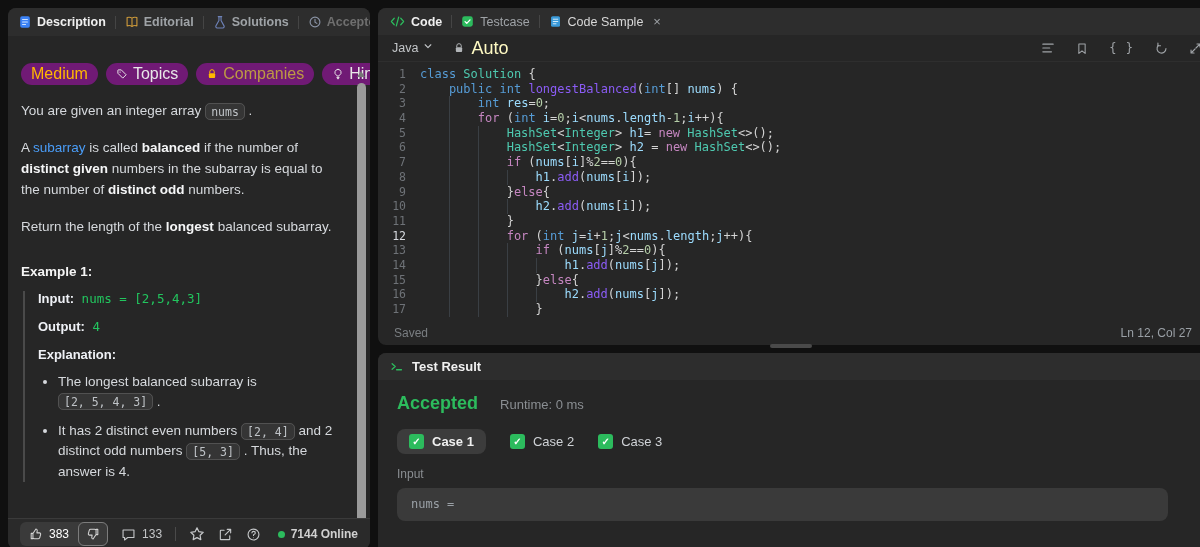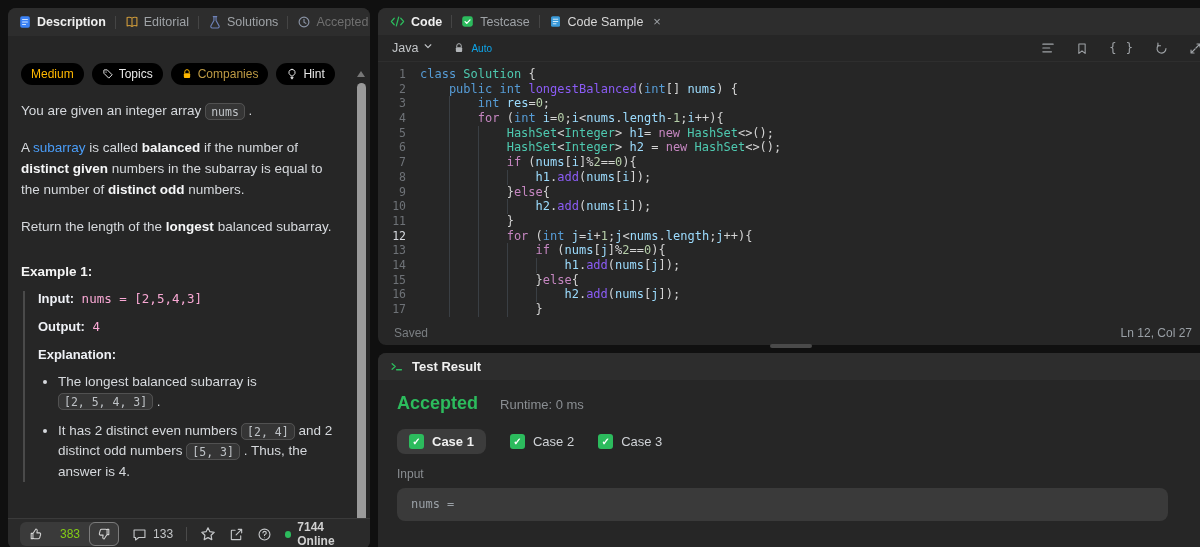--- a/index.html
+++ b/index.html
@@ -7,80 +7,80 @@
   body {
     width:1200px; height:547px; position:relative; overflow:hidden;
     background:#101010; font-family:"Liberation Sans", sans-serif;
     -webkit-font-smoothing:antialiased;
   }
   .panel { position:absolute; background:#262626; border-radius:8px; overflow:hidden; }
 
   
   #left-panel { left:8px; top:8px; width:362px; height:541px; display:flex; flex-direction:column; }
   .lp-tabs { height:28px; flex:none; background:#2d2d2d; display:flex; align-items:center; padding:0 10px; gap:9px; }
-  .lp-tab { display:flex; align-items:center; gap:5px; font-size:12.5px; color:#9fa3a7; cursor:pointer; white-space:nowrap; }
+  .lp-tab { display:flex; align-items:center; gap:5px; font-size:12.5px; color:#9fa3a7; cursor:pointer; white-space:nowrap;font-weight:bold; }
   .lp-tab.active { color:#f0f0f0; font-weight:700; }
   .lp-tab.dim { color:#6f6f6f; }
   .vsep { width:1px; height:13px; background:#454545; flex:none; }
   .icon-btn { display:flex; align-items:center; cursor:pointer; }
 
   .lp-content { flex:1; padding:14px 26px 0 9px; position:relative; overflow:hidden; }
   .title-row { display:flex; justify-content:space-between; align-items:flex-start; padding-left:4px; }
   .prob-title { width:252px; font-size:19px; font-weight:700; color:#f5f5f5; line-height:1.35; }
   .solved { display:flex; align-items:center; gap:5px; font-size:13px; color:#9fa3a7; margin-top:5px; }
 
   .badges { display:flex; gap:8px; margin-top:13px; padding-left:4px; }
   .badge { height:22px; display:inline-flex; align-items:center; gap:5px; padding:0 10px;
-           background:#000000; border-radius:11px; font-size:12px; color:#e8e8e8; cursor:pointer; }
+           background:#701a75; border-radius:11px; font-size:16px; color:#e8e8e8; cursor:pointer; }
   .badge.medium { color:#ffb800; }
   .badge.companies { color:#bd9a44; }
 
   .desc-p { font-size:13.5px; color:#d6d9dd; line-height:1.55; margin:16px 0 0 4px; }
   .desc-p b, .ex-bullets b { color:#f5f6f7; font-weight:700; }
   .chip { font-family:"DejaVu Sans Mono", monospace; font-size:11.5px; color:#bfc3c7;
           background:rgba(255,255,255,0.07); border:1px solid rgba(255,255,255,0.14);
           border-radius:5px; padding:0.5px 5px; white-space:nowrap; }
   .dlink { color:#4a9df8; cursor:pointer; text-decoration:none; }
-  .mono { font-family:"DejaVu Sans Mono", monospace; font-size:12.5px; color:#f9a8d4; }
+  .mono { font-family:"DejaVu Sans Mono", monospace; font-size:12.5px; color:#22c55e; }
 
   .ex-heading { font-size:13.5px; font-weight:700; color:#f5f5f5; margin:26px 0 0 4px; }
   .ex-block { margin:12px 0 0 6px; border-left:2px solid #4a4a4a; padding-left:13px; }
   .ex-line { font-size:13px; color:#a9adb3; margin-top:13px; }
   .ex-line:first-child { margin-top:2px; }
   .ex-label { font-weight:700; color:#eff1f6; font-size:13px; }
   .ex-bullets { margin:10px 0 0 0; padding-left:20px; }
   .ex-bullets li { font-size:13.5px; color:#d6d9dd; line-height:1.5; margin-top:9px; }
 
   
   .lp-scroll-thumb { position:absolute; right:4px; top:47px; width:9px; height:444px; background:#9a9a9a; border-radius:5px; }
   .lp-scroll-up, .lp-scroll-down { position:absolute; right:5px; width:0; height:0;
       border-left:4.5px solid transparent; border-right:4.5px solid transparent; }
   .lp-scroll-up { top:35px; border-bottom:6px solid #777; }
 
   .lp-footer { flex:none; height:31px; margin-top:auto; border-top:1px solid #3a3a3a; background:#2a2a2a;
                display:flex; align-items:center; padding:0 12px; gap:13px; }
   .like-group { display:flex; align-items:center; background:#3a3a3a; border-radius:6px; height:24px; }
-  .like-btn { display:flex; align-items:center; gap:17px; padding:0 9px; font-size:12px; color:#84cc16; cursor:pointer; }
+  .like-btn { display:flex; align-items:center; gap:6px; padding:0 9px; font-size:12px; color:#ffffff; cursor:pointer; }
   .dislike-btn { display:flex; align-items:center; padding:0 7px; height:24px; border:1px solid #7c7c7c;
                  border-radius:6px; cursor:pointer; }
   .foot-item { display:flex; align-items:center; gap:6px; font-size:12px; color:#c4c6c8; cursor:pointer; }
   .foot-sep { width:1px; height:14px; background:#4a4a4a; }
   .online { margin-left:auto; display:flex; align-items:center; gap:6px; font-size:12px; color:#d0d0d0; font-weight:600; }
   .online-dot { width:7px; height:7px; border-radius:50%; background:#2cbb5d; }
 
   
   #code-panel { left:378px; top:8px; width:830px; height:337px; display:flex; flex-direction:column; }
   .cp-tabs { height:27px; flex:none; background:#2d2d2d; display:flex; align-items:center; padding:0 12px; gap:9px; }
   .cp-tab { display:flex; align-items:center; gap:6px; font-size:12.5px; color:#9fa3a7; cursor:pointer; white-space:nowrap; }
   .cp-tab.active { color:#f0f0f0; font-weight:700; }
   .cp-tab .close-x { color:#9fa3a7; font-size:13px; margin-left:4px; }
   .cp-toolbar { height:27px; flex:none; display:flex; align-items:center; padding:0 14px; gap:20px;
                 border-bottom:1px solid #2e2e2e; }
   .lang-select { display:flex; align-items:flex-start; gap:5px; font-size:12.5px; color:#c3c6c9; cursor:pointer; }
-  .auto-item { display:flex; align-items:center; gap:6px; font-size:10px; color:#0ea5e9; cursor:pointer;justify-content:space-between; }
+  .auto-item { display:flex; align-items:center; gap:6px; font-size:18px; color:#fef9c3; cursor:pointer;justify-content:space-between; }
   .cp-toolbar-right { margin-left:auto; display:flex; align-items:center; gap:21px; color:#9fa3a7; }
   .braces-icon { font-family:"DejaVu Sans Mono", monospace; font-size:12px; letter-spacing:1px; }
 
   .editor { flex:1; padding-top:5px; font-family:"DejaVu Sans Mono", monospace; font-size:12px; position:relative; }
   .line { display:flex; height:14.7px; line-height:14.7px; white-space:pre; }
   .ln { flex:none; width:28px; text-align:right; padding-right:0; color:#6e7277; font-size:11.5px; }
   .line.cur .ln { color:#d7dadf; }
   .lc { padding-left:14px; white-space:pre; }
   .ind { display:inline-block; width:4ch; box-shadow:inset 1px 0 0 #3a3f44; }
   .ind.i0 { box-shadow:none; }

